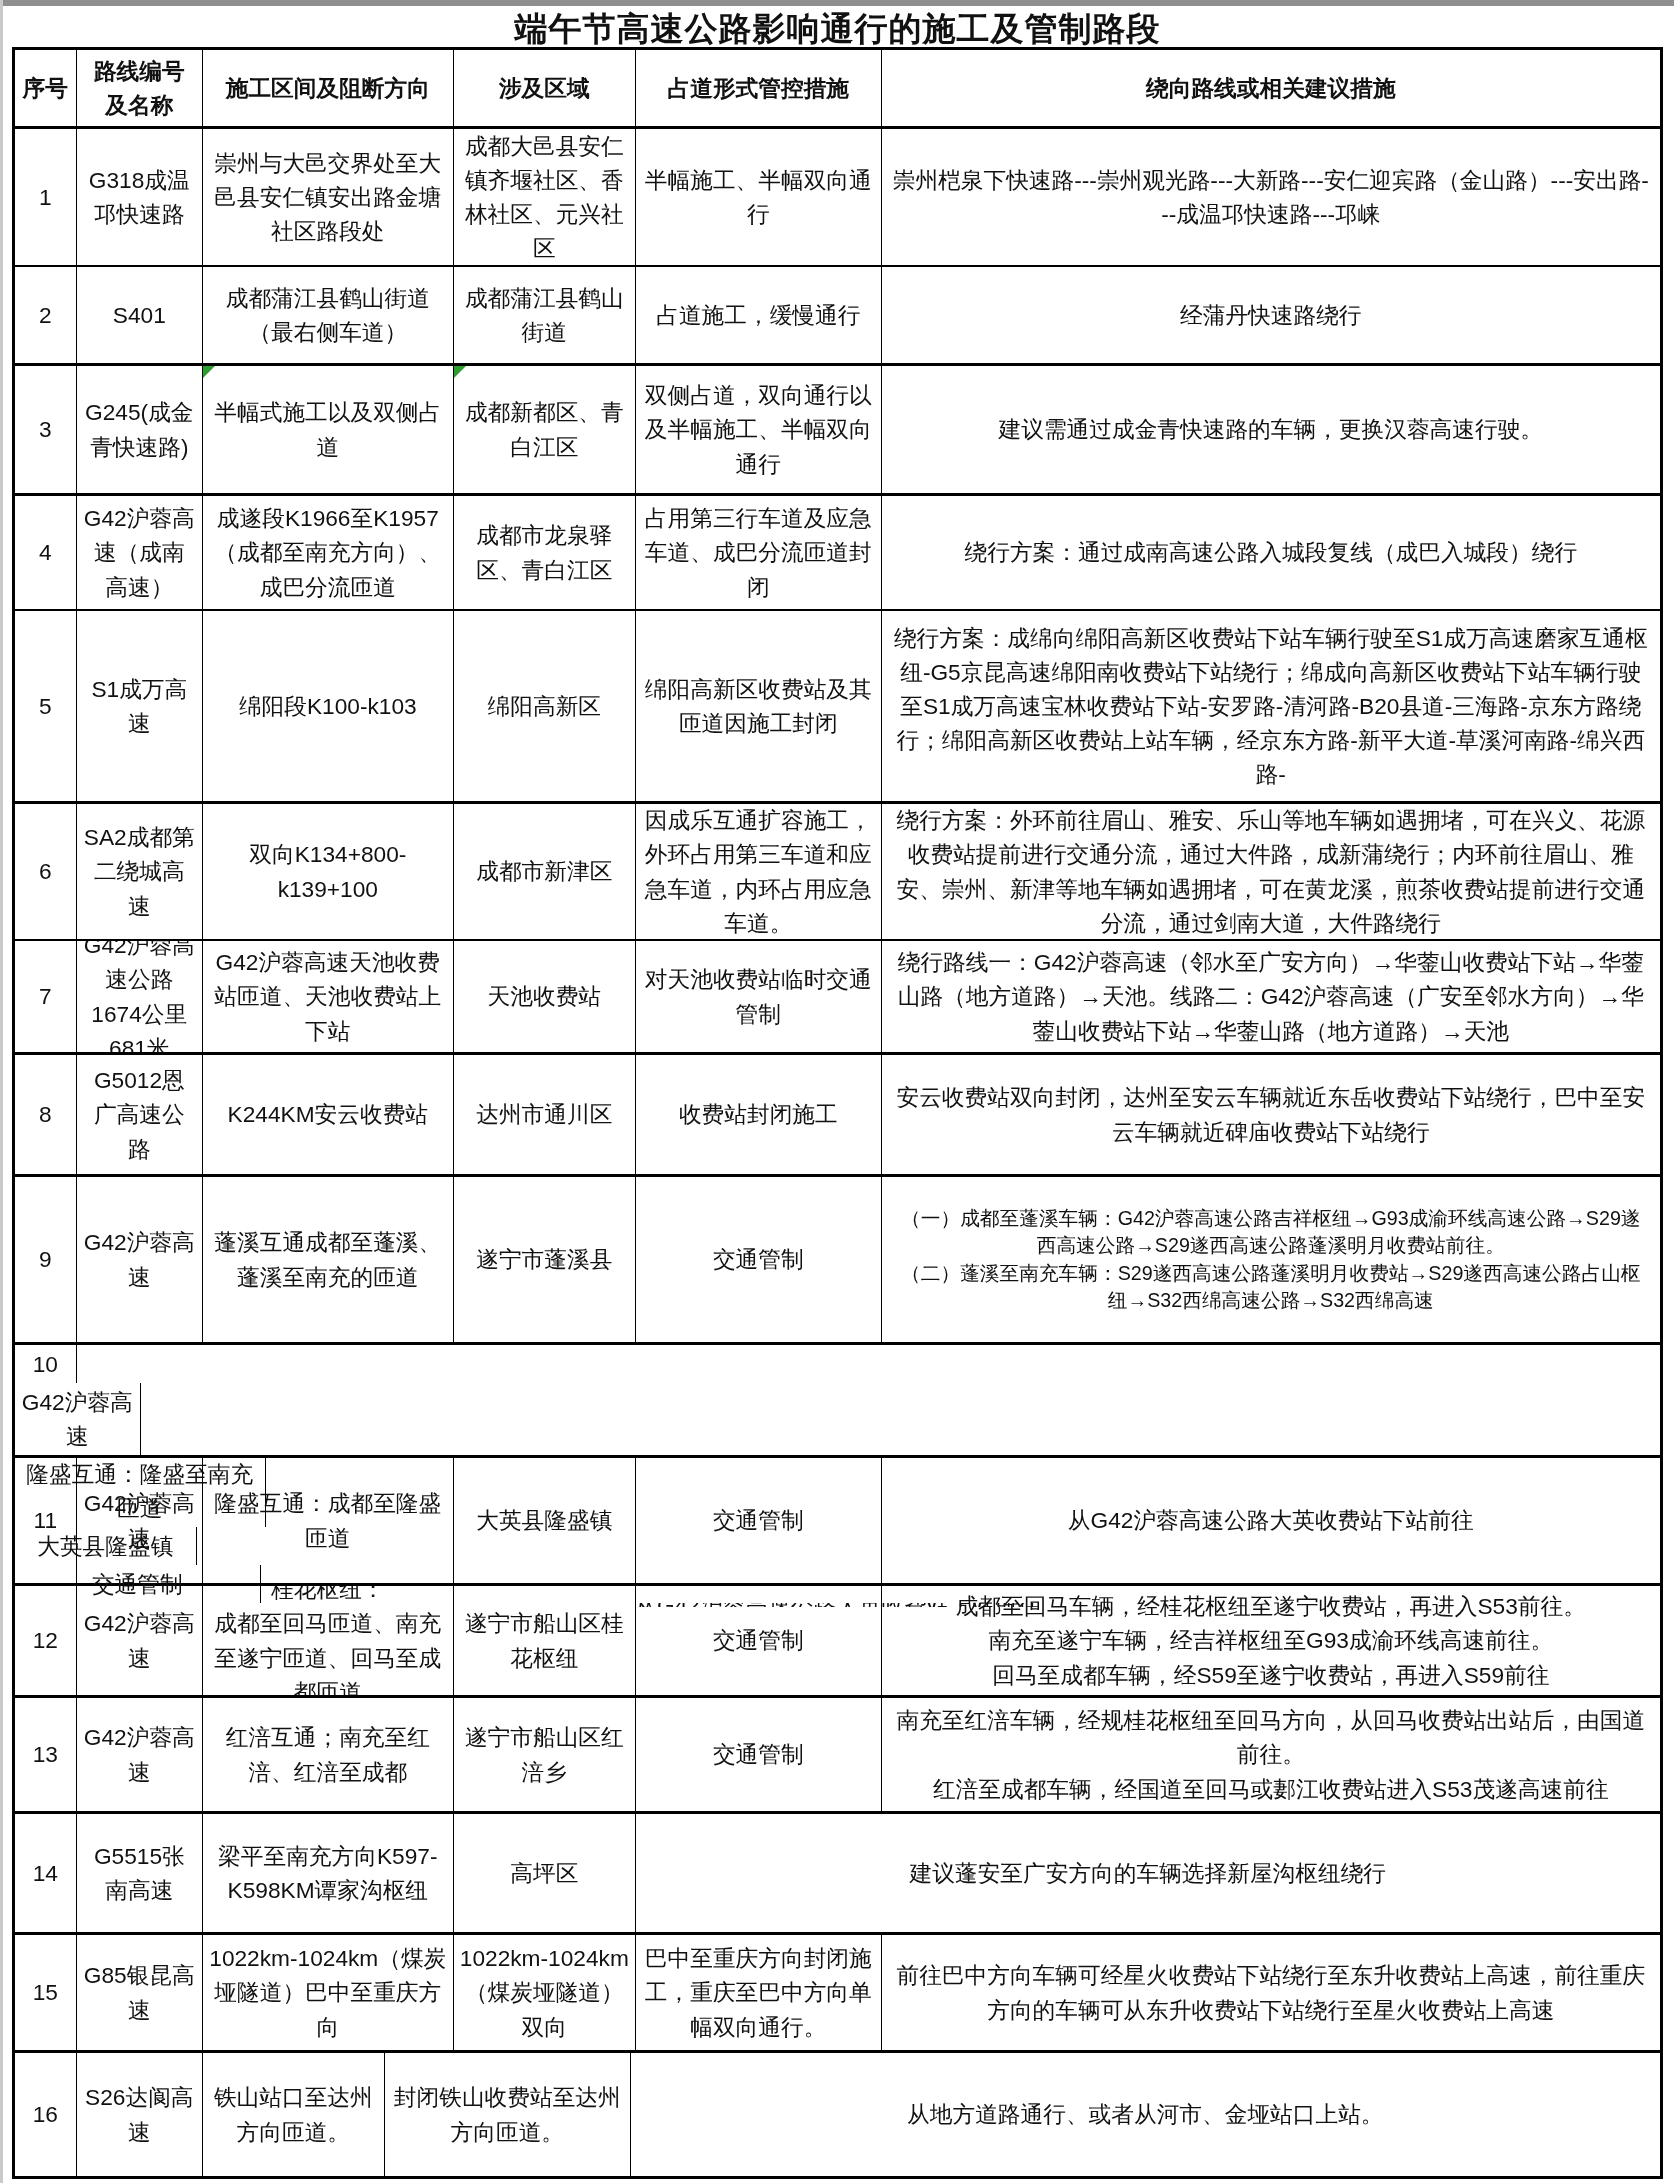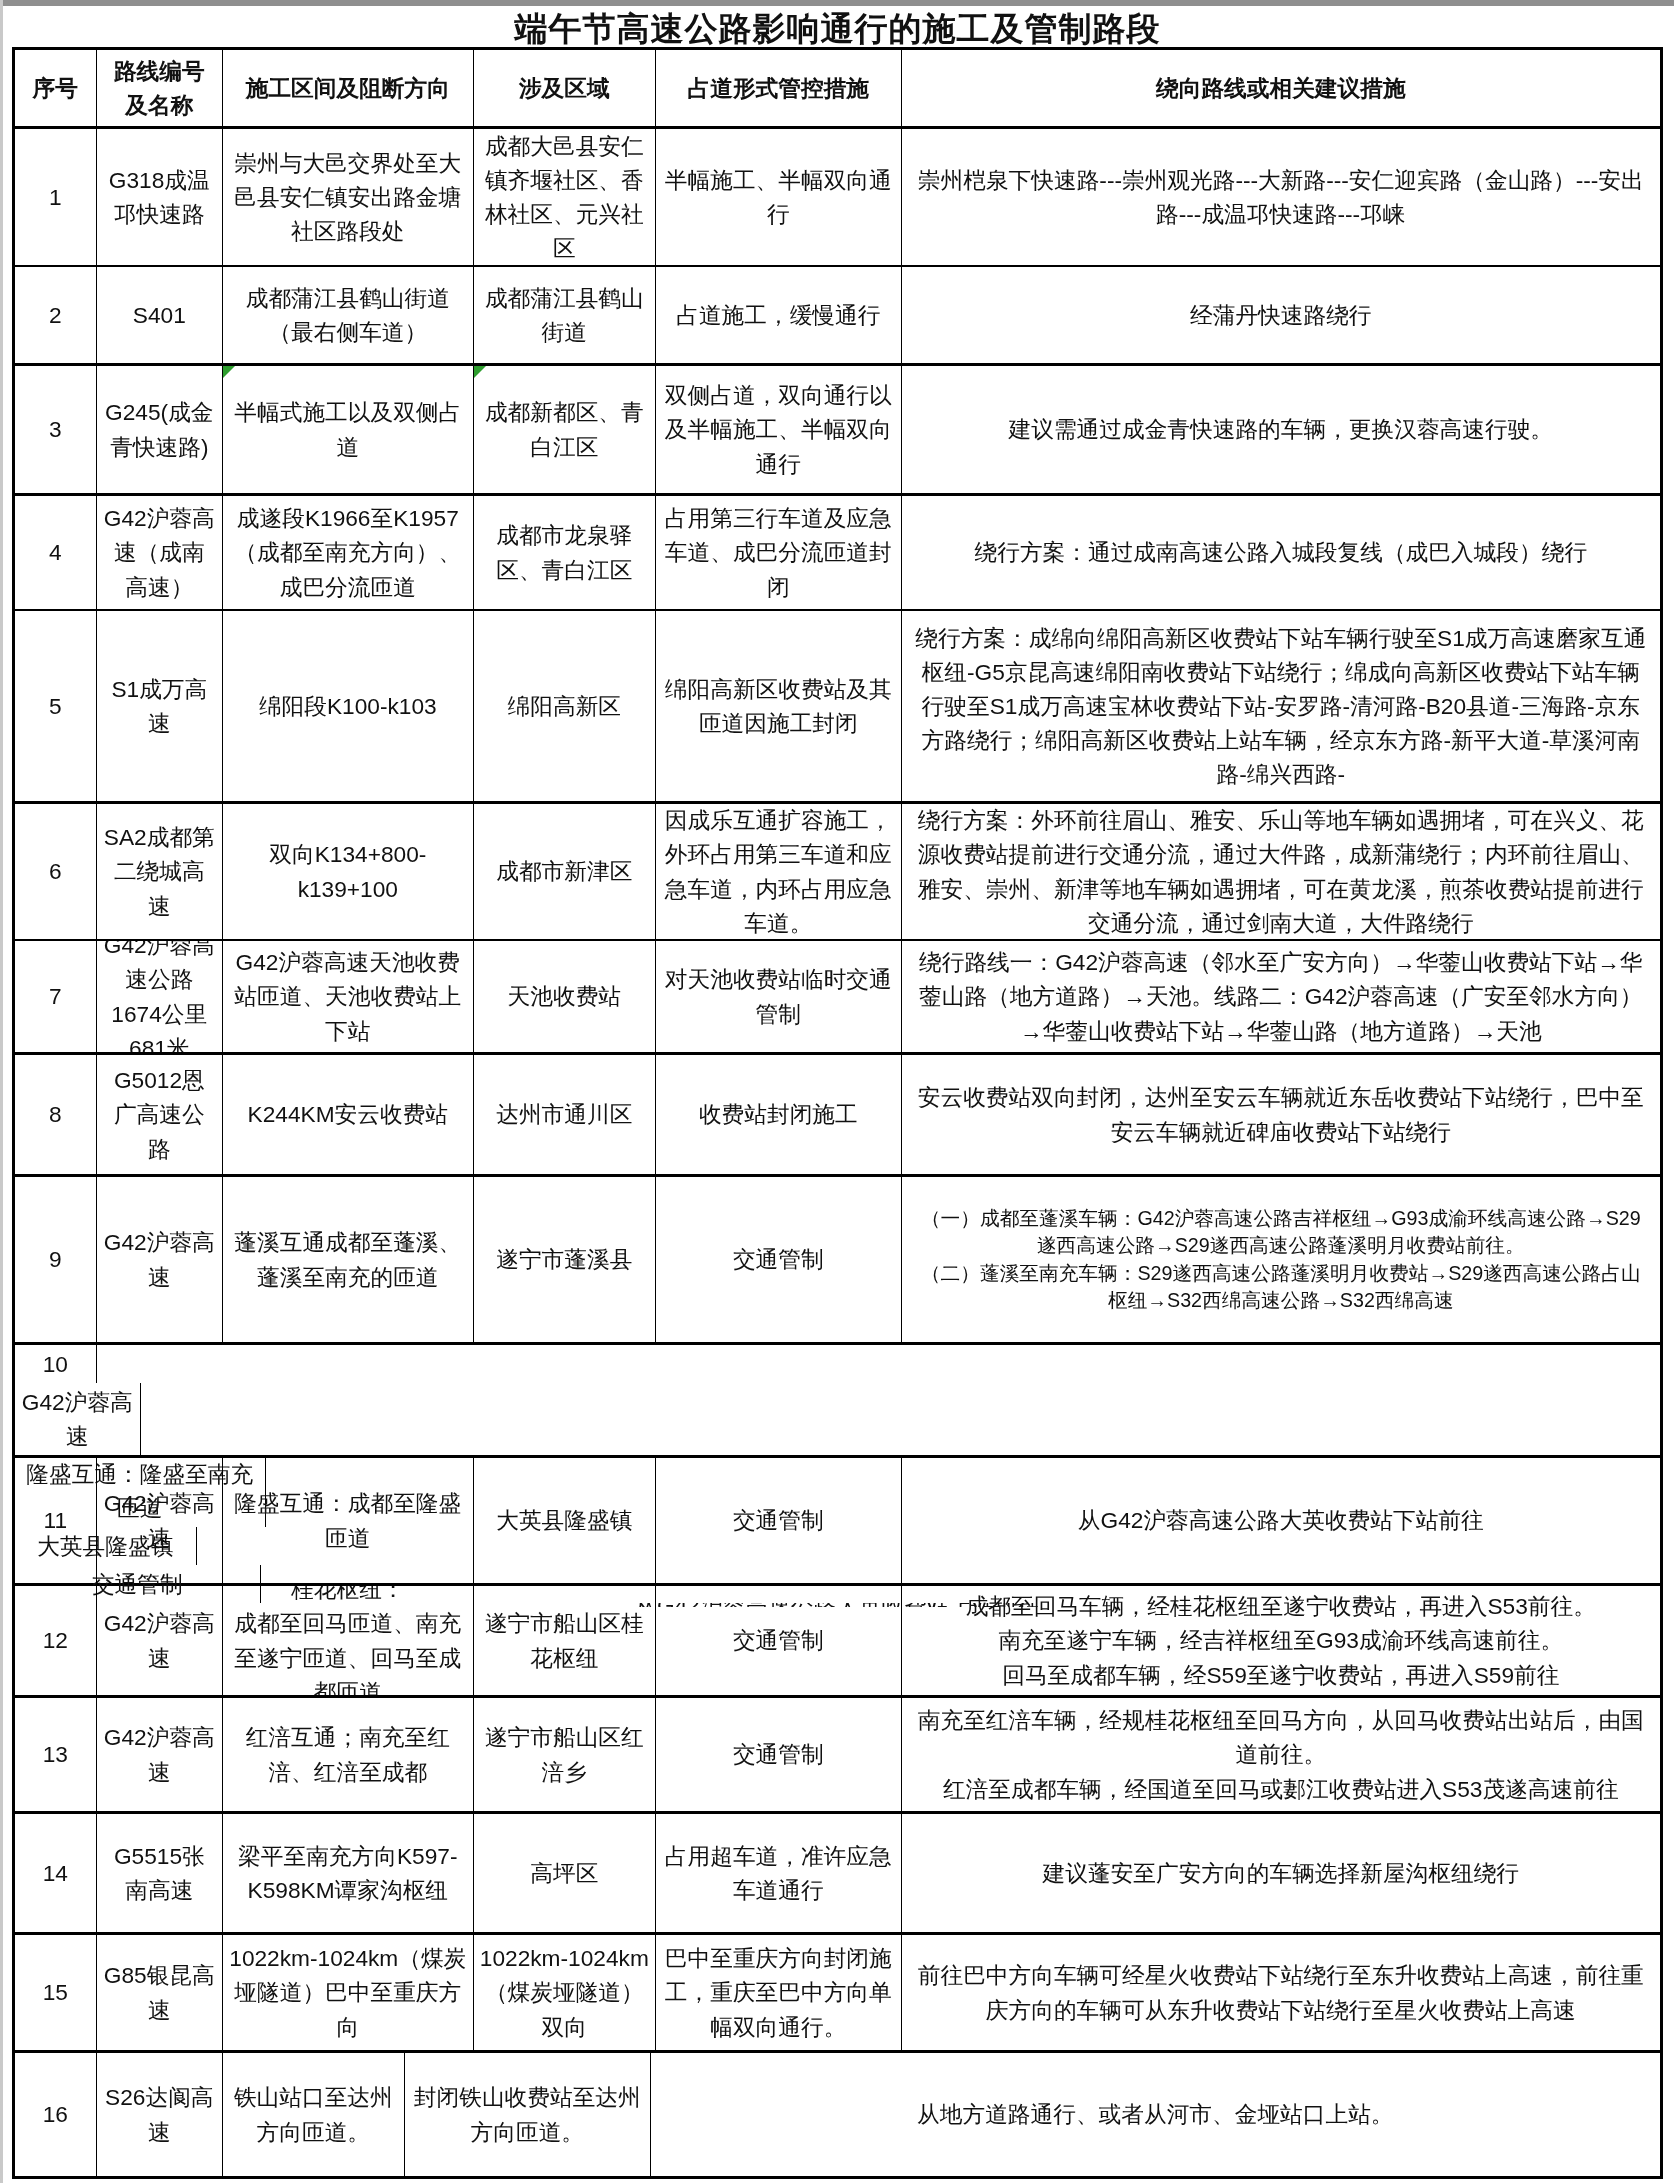--- a/index.html
+++ b/index.html
@@ -10,21 +10,21 @@
   .title{position:absolute;left:0;top:6.9px;width:1675px;height:39px;text-align:center;
          font-size:33px;font-weight:bold;letter-spacing:1px;white-space:nowrap;}
   .tbl{position:absolute;left:11.8px;top:47px;width:1651px;border:3px solid #000;box-sizing:border-box;
        display:flex;flex-direction:column;background:#fff;}
   .row{display:flex;width:100%;box-sizing:border-box;border-bottom:2px solid #000;}
   .row.thick{border-bottom-width:3px;}
   .row.last{border-bottom:none;}
   .cell{box-sizing:border-box;border-right:1.5px solid #000;display:flex;align-items:center;
         justify-content:center;text-align:center;overflow:hidden;position:relative;
         padding:2px 5.9px;font-size:22.7px;line-height:1.5;white-space:pre-line;}
-  .c1{width:82px;flex:none;}
+  .c1{width:62px;flex:none;}
   .c2{width:126px;flex:none;}
   .c3{width:251px;flex:none;}
   .c4{width:182px;flex:none;}
   .c5{width:246px;flex:none;}
   .c6{flex:1;border-right:none;padding:2px 9.9px;}
   .hdr .cell{font-weight:bold;}
   .small{font-size:19.7px;line-height:1.38;}
   .tri{position:absolute;left:0;top:0;width:0;height:0;
        border-top:12.8px solid #2e9e2e;border-right:12.8px solid transparent;}
 </style>
@@ -168,21 +168,20 @@
       <div class="cell c5">交通管制</div>
       <div class="cell c6">南充至红涪车辆，经规桂花枢纽至回马方向，从回马收费站出站后，由国道前往。
 红涪至成都车辆，经国道至回马或郪江收费站进入S53茂遂高速前往</div>
     </div>
 
     <div class="row thick" style="height:121px;">
       <div class="cell c1">14</div>
       <div class="cell c2">G5515张南高速</div>
       <div class="cell c3">梁平至南充方向K597-K598KM谭家沟枢纽</div>
       <div class="cell c4">高坪区</div>
-      <div class="cell c5">占用超车道，准许应急车道通行</div>
       <div class="cell c6">建议蓬安至广安方向的车辆选择新屋沟枢纽绕行</div>
     </div>
 
     <div class="row thick" style="height:118px;">
       <div class="cell c1">15</div>
       <div class="cell c2">G85银昆高速</div>
       <div class="cell c3">1022km-1024km（煤炭垭隧道）巴中至重庆方向</div>
       <div class="cell c4">1022km-1024km（煤炭垭隧道）双向</div>
       <div class="cell c5">巴中至重庆方向封闭施工，重庆至巴中方向单幅双向通行。</div>
       <div class="cell c6">前往巴中方向车辆可经星火收费站下站绕行至东升收费站上高速，前往重庆方向的车辆可从东升收费站下站绕行至星火收费站上高速</div>

